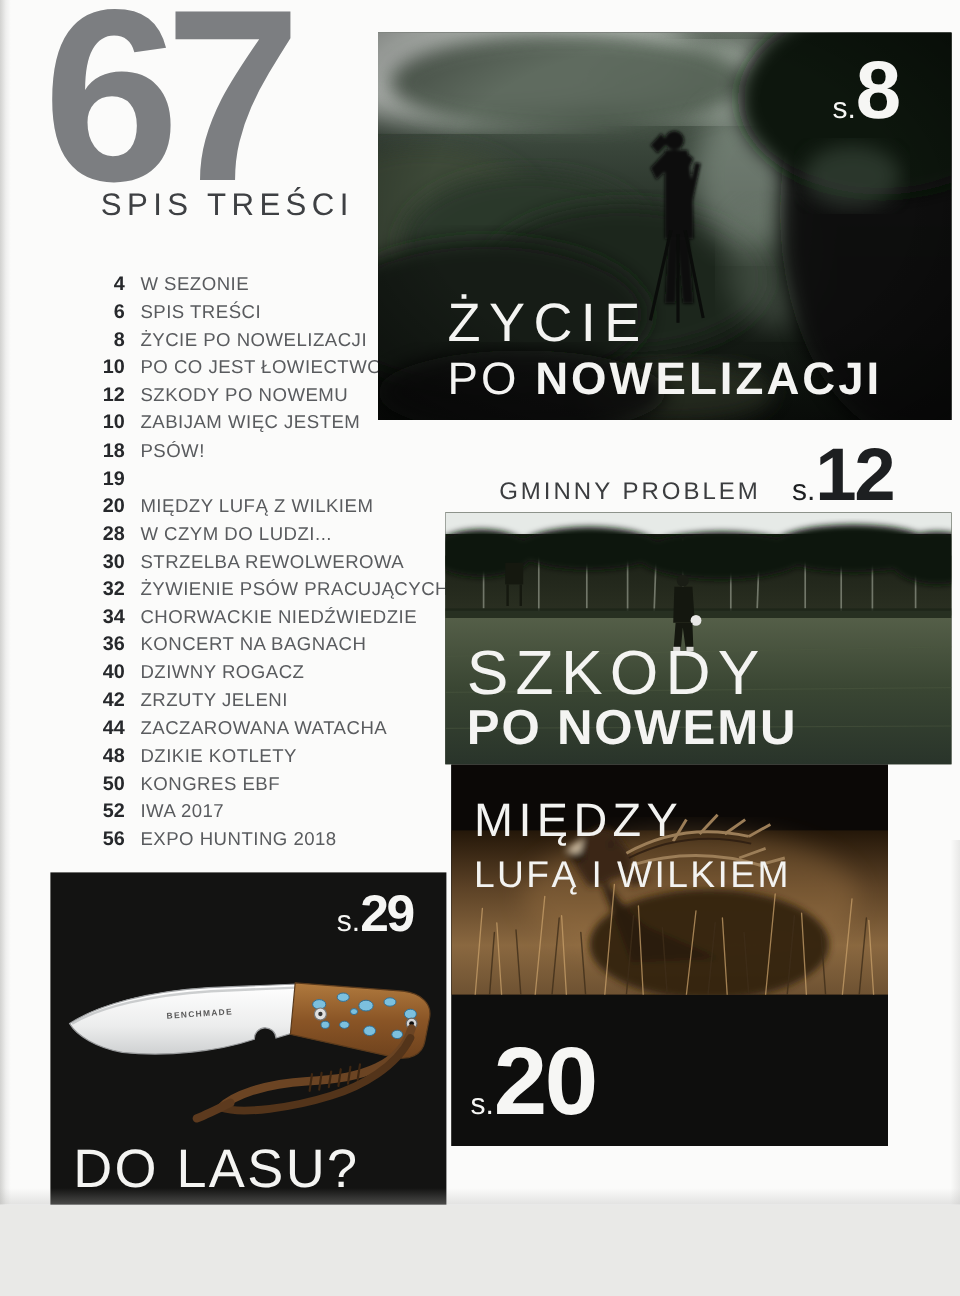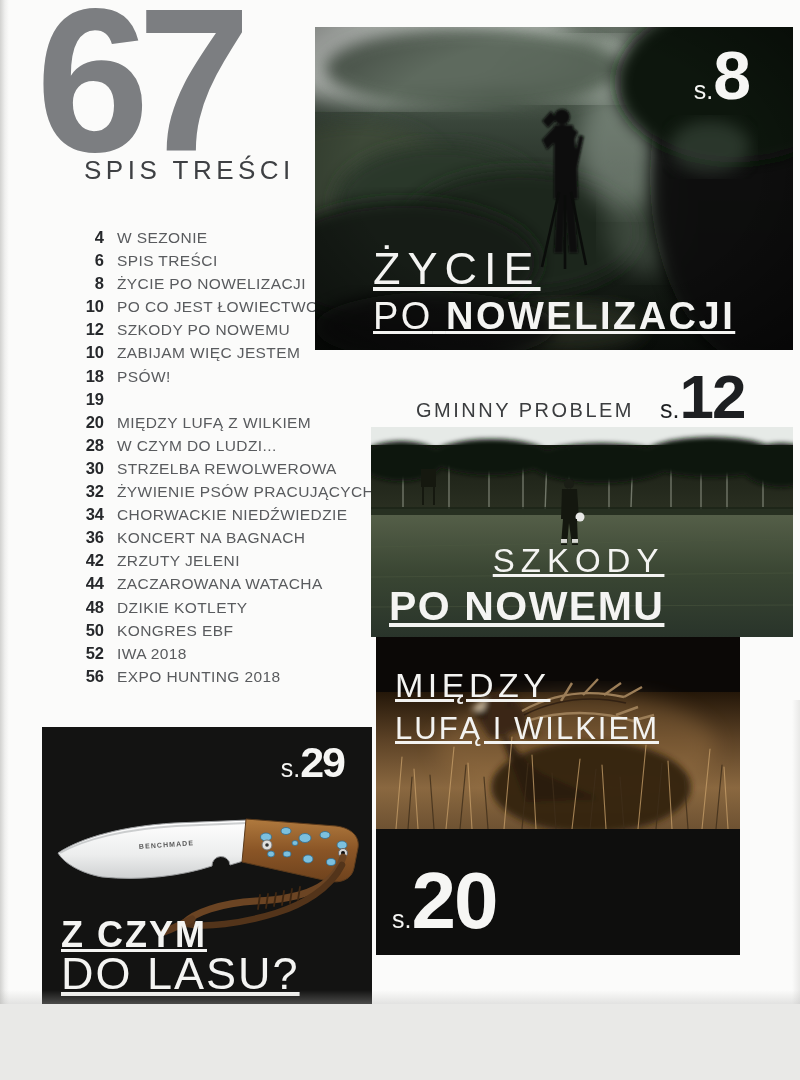--- a/index.html
+++ b/index.html
@@ -48,29 +48,29 @@
   .pref .pref-s{font-size:25px;font-weight:normal;}
   .pref .pref-n{font-weight:bold;letter-spacing:-2px;}
   .pref-white{color:#f6f6f4;}
   .pref-dark{color:#1d1f21;}
   .pref-8{right:44px;top:14px;}   .pref-8 .pref-n{font-size:68px;line-height:1;}
   .pref-12{left:660px;top:366px;} .pref-12 .pref-n{font-size:62px;line-height:1;}
   .pref-20{left:16px;bottom:14px;}.pref-20 .pref-n{font-size:80px;line-height:1;}
   .pref-29{right:28px;top:14px;}  .pref-29 .pref-n{font-size:43px;line-height:1;}
 
   
-  .cap{position:absolute;color:#f4f4f2;text-decoration:underline;}
+  .cap{position:absolute;color:#f4f4f2;}
   .cap-hunter{left:58px;bottom:12px;}
   .cap-hunter .l1{font-size:45px;letter-spacing:7px;line-height:50px;}
   .cap-hunter .l2{font-size:38px;letter-spacing:2.5px;line-height:44px;}
   .cap-field{left:18px;bottom:8px;}
-  .cap-field .l1{font-size:33px;letter-spacing:6px;line-height:44px;text-align:right;}
+  .cap-field .l1{font-size:52px;letter-spacing:6px;line-height:44px;}
   .cap-field .l2{font-size:41px;font-weight:bold;letter-spacing:1.5px;line-height:46px;}
   .cap-wolf{left:19px;top:26px;color:#f3f3f1;}
-  .cap-wolf .l1{font-size:34px;letter-spacing:4.5px;line-height:44px;}
+  .cap-wolf .l1{font-size:39px;letter-spacing:4.5px;line-height:44px;}
   .cap-wolf .l2{font-size:31px;letter-spacing:2px;line-height:44px;}
   .cap-knife{left:19px;bottom:12px;}
   .cap-knife .l1{font-size:36px;font-weight:bold;letter-spacing:2px;line-height:40px;}
   .cap-knife .l2{font-size:45px;letter-spacing:2px;line-height:38px;}
   .bold{font-weight:bold;}
 
   
   .kicker{position:absolute;left:416px;top:399px;font-size:20px;
     letter-spacing:2.5px;color:#3b3d3f;}
 
@@ -139,38 +139,42 @@
       </div>
       <div class="toc-row">
         <span class="toc-num">34</span>
         <span class="toc-title">CHORWACKIE NIEDŹWIEDZIE</span>
       </div>
       <div class="toc-row">
         <span class="toc-num">36</span>
         <span class="toc-title">KONCERT NA BAGNACH</span>
       </div>
       <div class="toc-row">
+        <span class="toc-num">40</span>
+        <span class="toc-title">DZIWNY ROGACZ</span>
+      </div>
+      <div class="toc-row">
         <span class="toc-num">42</span>
         <span class="toc-title">ZRZUTY JELENI</span>
       </div>
       <div class="toc-row">
         <span class="toc-num">44</span>
         <span class="toc-title">ZACZAROWANA WATACHA</span>
       </div>
       <div class="toc-row">
         <span class="toc-num">48</span>
         <span class="toc-title">DZIKIE KOTLETY</span>
       </div>
       <div class="toc-row">
         <span class="toc-num">50</span>
         <span class="toc-title">KONGRES EBF</span>
       </div>
       <div class="toc-row">
         <span class="toc-num">52</span>
-        <span class="toc-title">IWA 2018</span>
+        <span class="toc-title">IWA 2017</span>
       </div>
       <div class="toc-row">
         <span class="toc-num">56</span>
         <span class="toc-title">EXPO HUNTING 2018</span>
       </div>
   </div>
 
   <div class="photo photo-hunter">
     <svg width="478" height="323" viewBox="0 0 478 323">
       <defs>
@@ -439,21 +443,20 @@
           <line x1="218" y1="102" x2="216" y2="116"></line>
             <line x1="226" y1="101" x2="224" y2="115"></line>
           <line x1="234" y1="100" x2="232" y2="113"></line>
             <line x1="242" y1="98" x2="240" y2="112"></line>
           <line x1="250" y1="96" x2="248" y2="110"></line>
             <line x1="258" y1="94" x2="256" y2="107"></line>
         </g>
       </g>
     </svg>
     <div class="cap cap-knife">
-      <div class="l1">Z CZYM</div>
       <div class="l2">DO LASU?</div>
     </div>
   </div>
 
   <div class="footer">
     <span class="pg">6</span>
     <span class="bar"></span>
     <span class="site">MAGAZYNSEZON.PL</span>
   </div>
 

